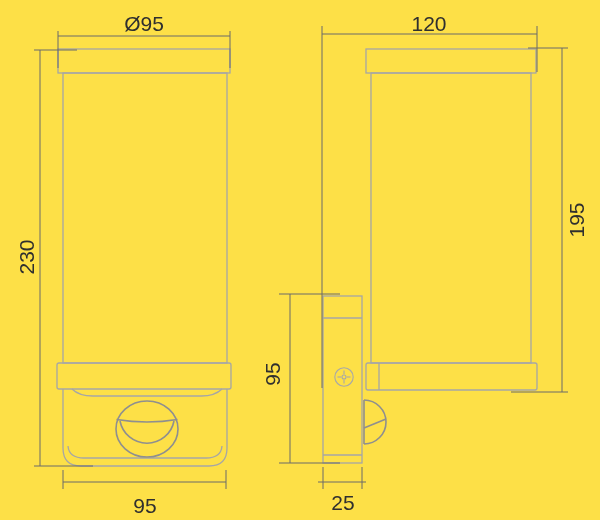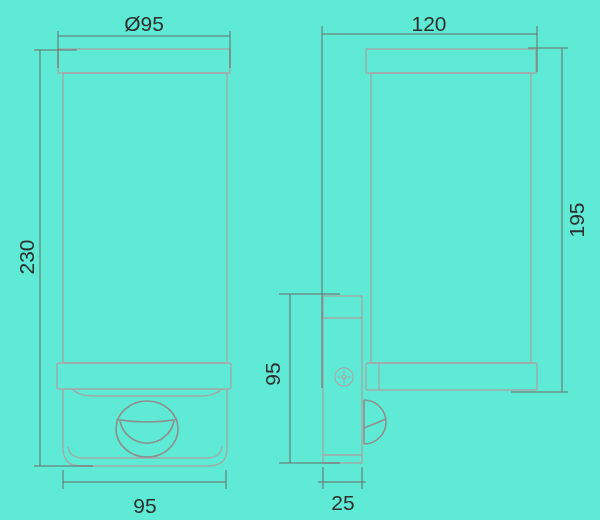--- a/index.html
+++ b/index.html
@@ -1,16 +1,16 @@
 <!DOCTYPE html>
 <html><head>
 <meta charset="utf-8">
 <style>
   html,body{margin:0;padding:0;background:#ffffff;}
-  .drawing{position:relative;width:600px;height:520px;background:#5eead4;overflow:hidden;
+  .drawing{position:relative;width:600px;height:520px;background:#fde047;overflow:hidden;
            font-family:"Liberation Sans",sans-serif;}
   svg{position:absolute;left:0;top:0;}
   svg text{font-family:"Liberation Sans",sans-serif;font-size:21px;fill:#2f2f2f;}
   .outline{stroke:#a6a6a6;stroke-width:1.3;fill:none;}
   .detail{stroke:#8f8f8f;stroke-width:1.6;fill:none;}
   .dim{stroke:#6b6b6b;stroke-width:1;fill:none;}
   .screw{stroke:#a8a8a8;stroke-width:1.1;fill:none;}
 </style>
 </head>
 <body>

